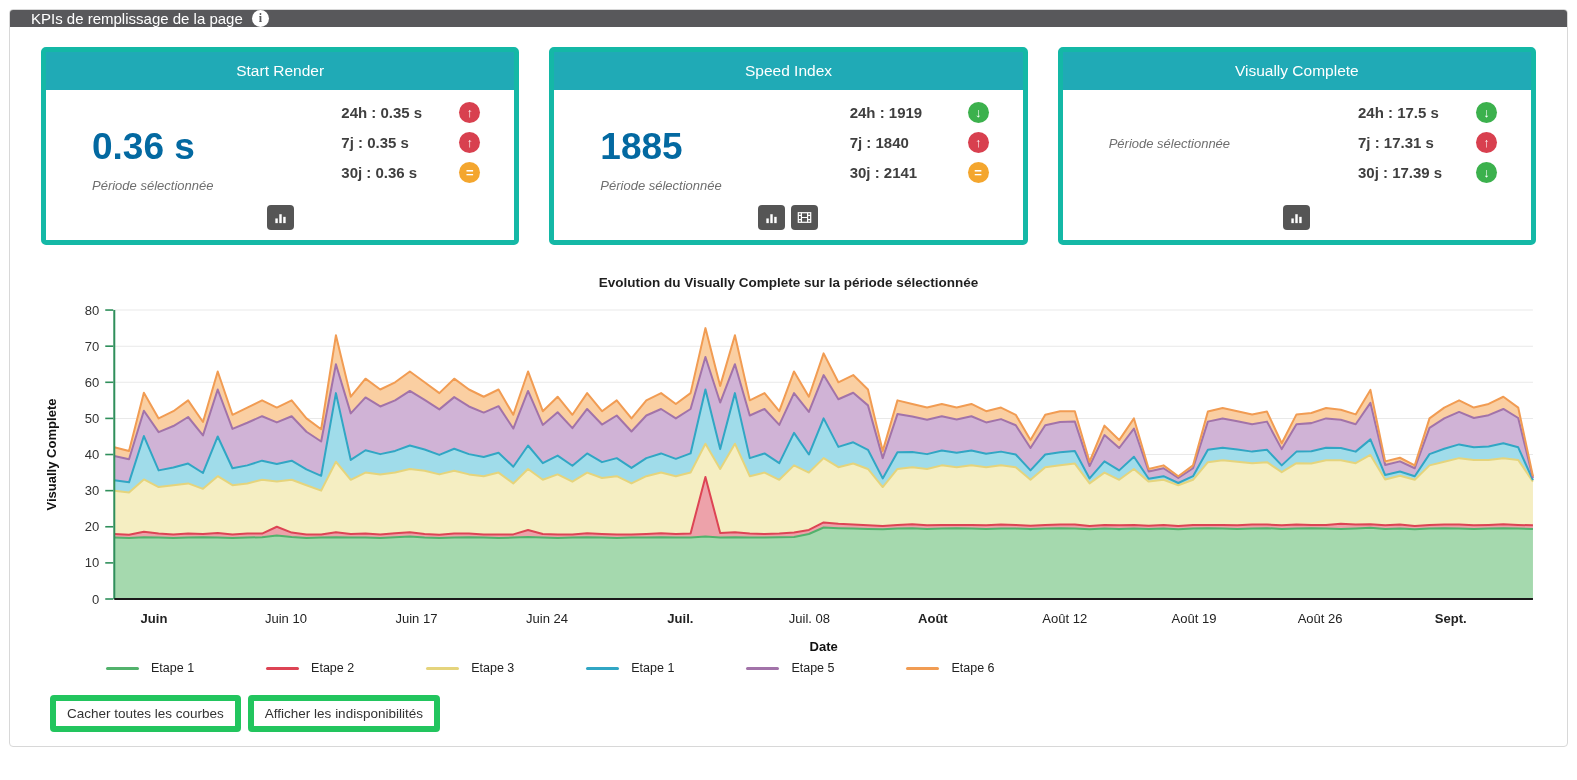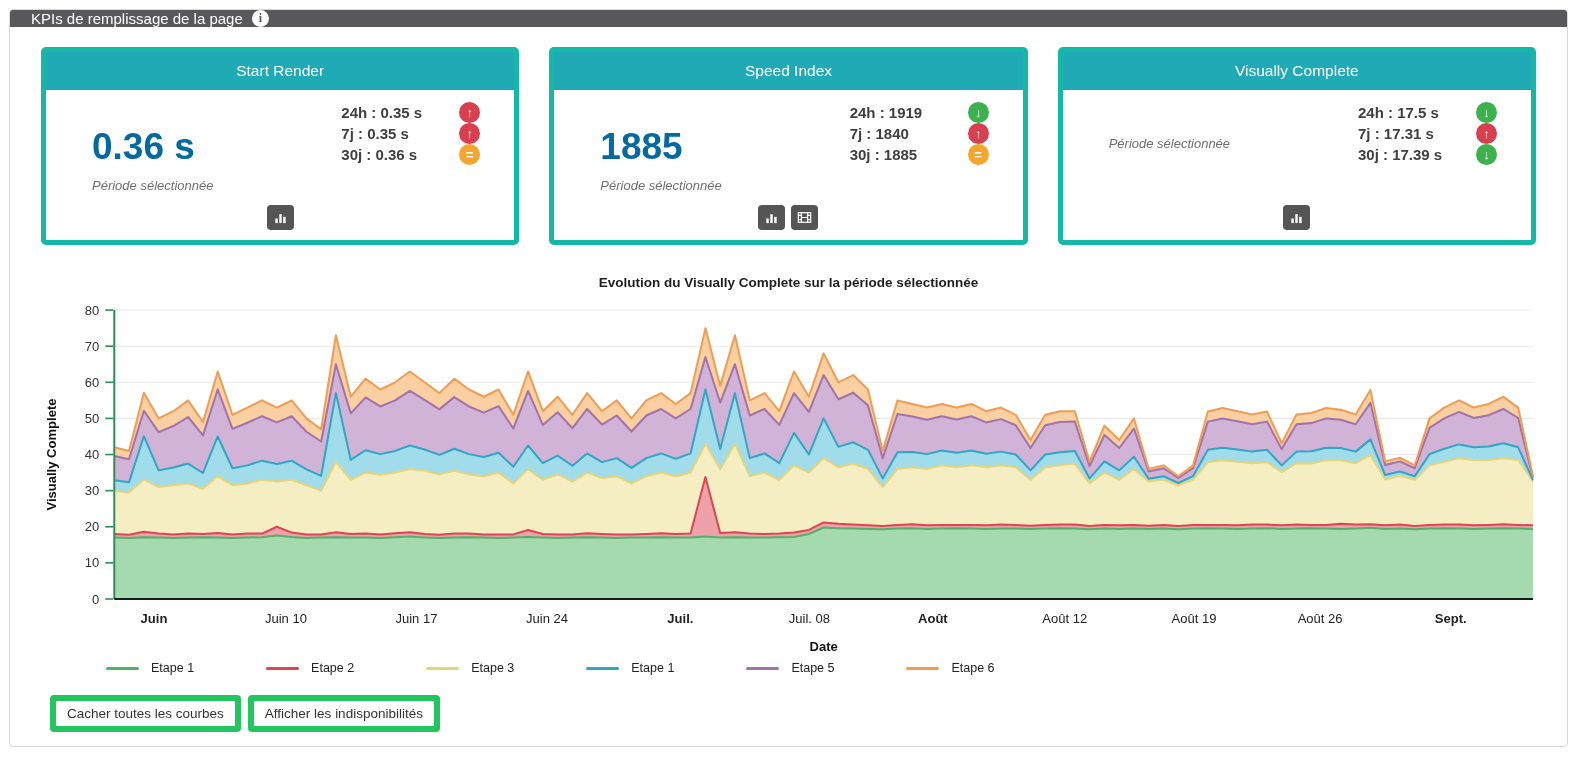--- a/index.html
+++ b/index.html
@@ -7,21 +7,21 @@
   .panel-header{background:#58585b;color:#fff;padding:0 21px;font-size:15px;display:flex;align-items:center;gap:9px;}
   .info-icon{width:17px;height:17px;border-radius:50%;background:#fff;color:#58585b;font-weight:bold;
              font-size:12px;line-height:17px;text-align:center;font-family:"Liberation Serif",serif;flex:0 0 auto;}
   .cards{display:flex;gap:30px;padding:20px 31px 6px;}
   .card{flex:1;border:5px solid #14b8a6;border-radius:5px;background:#fff;overflow:hidden;}
   .card-header{background:#20aab6;color:#fff;text-align:center;font-size:15.5px;padding:10px 0;}
   .card-body{position:relative;height:150px;}
   .value-block{position:absolute;left:46px;top:36px;}
   .kpi-value{font-size:37px;font-weight:bold;color:#0369a1;}
   .kpi-caption{font-style:italic;color:#6f6f6f;font-size:13px;margin-top:10px;}
-  .trends{position:absolute;top:12px;right:34px;display:flex;flex-direction:column;}
+  .trends{position:absolute;top:12px;right:34px;display:flex;flex-direction:column;gap:9px;}
   .trend-row{display:flex;align-items:center;gap:16px;}
   .trend-label{font-weight:bold;font-size:15px;color:#3f3f3f;width:102px;text-align:left;}
   .trend-icon{width:21px;height:21px;border-radius:50%;color:#fff;font-weight:bold;font-size:13px;
               display:flex;align-items:center;justify-content:center;flex:0 0 auto;}
   .card-actions{position:absolute;bottom:10px;left:0;right:0;display:flex;justify-content:center;gap:6px;}
   .icon-btn{width:27px;height:25px;background:#555;border:none;border-radius:4px;display:flex;
             align-items:center;justify-content:center;cursor:pointer;padding:0;}
   .chart-title{text-align:center;font-weight:bold;font-size:13.5px;color:#1f1f1f;margin:24px 0 4px;}
   .chart-wrap{padding:0 26px;}
   .chart-wrap svg{display:block;width:100%;height:auto;}
@@ -84,21 +84,21 @@
           <div class="trends">
             <div class="trend-row">
               <span class="trend-label">24h : 1919</span>
               <span class="trend-icon" style="background: rgb(60, 177, 77);">↓</span>
             </div>
             <div class="trend-row">
               <span class="trend-label">7j : 1840</span>
               <span class="trend-icon" style="background: rgb(216, 64, 79);">↑</span>
             </div>
             <div class="trend-row">
-              <span class="trend-label">30j : 1885</span>
+              <span class="trend-label">30j : 2141</span>
               <span class="trend-icon" style="background: rgb(244, 166, 46);">=</span>
             </div>
           </div>
           <div class="card-actions">
             <button class="icon-btn">
               <svg viewBox="0 0 16 16" width="15" height="15" fill="#fff">
                 <rect x="2.5" y="9" width="2.6" height="5"></rect>
                 <rect x="6.7" y="4.5" width="2.6" height="9.5"></rect>
                 <rect x="10.9" y="7.3" width="2.6" height="6.7"></rect>
               </svg>

